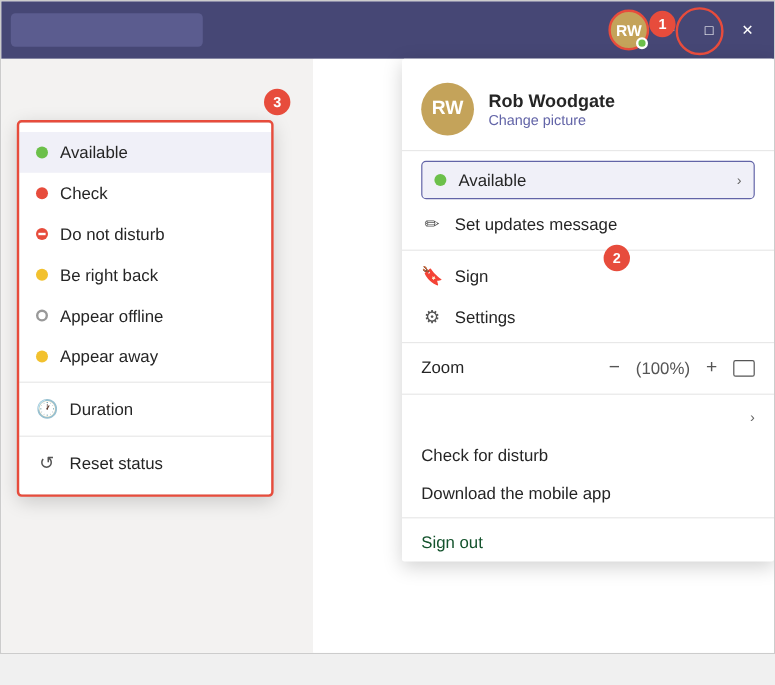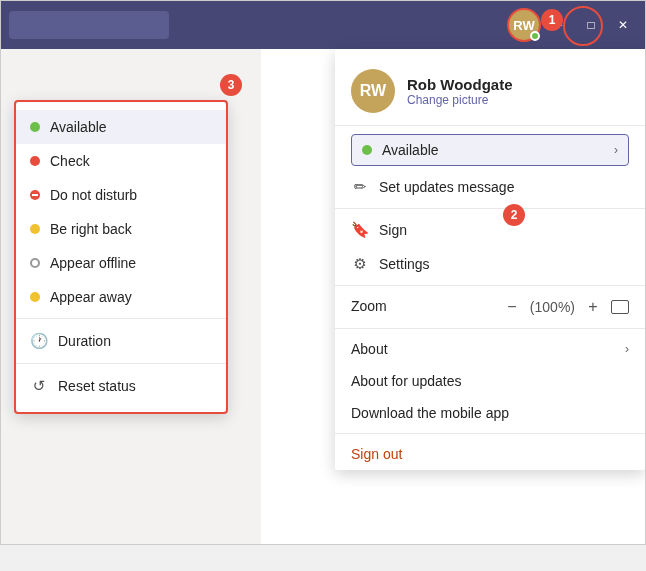--- a/index.html
+++ b/index.html
@@ -335,21 +335,21 @@
       z-index: 40;
       pointer-events: none;
     }
 
     .annotation-3 {
       top: 38px;
       right: -14px;
     }
 
     .sign-out-text {
-      color: #c2410c;
+      color: #14532d;
     }
   </style>
 </head>
 <body>
 
 <div class="window">
 
   <div class="title-bar">
     <div class="title-bar-left">
       <div class="search-box"></div>
@@ -482,26 +482,25 @@
             <span>(100%)</span>
             <span class="zoom-btn">+</span>
             <span class="zoom-icon"></span>
           </div>
         </div>
 
         <hr class="divider">
 
 
         <div class="dropdown-item">
-          <span style="flex:1">About</span>
           <span class="chevron-right">›</span>
         </div>
 
         <div class="dropdown-item">
-          <span>About for updates</span>
+          <span>Check for disturb</span>
         </div>
 
         <div class="dropdown-item">
           <span>Download the mobile app</span>
         </div>
 
         <hr class="divider">
 
         <div class="dropdown-item">
           <span class="sign-out-text">Sign out</span>

